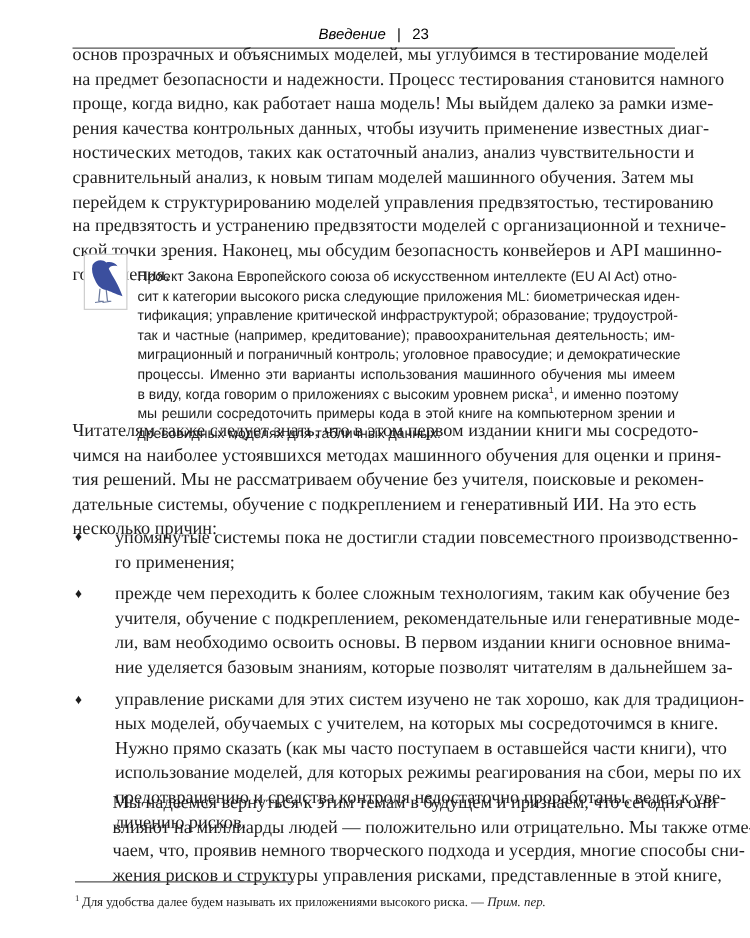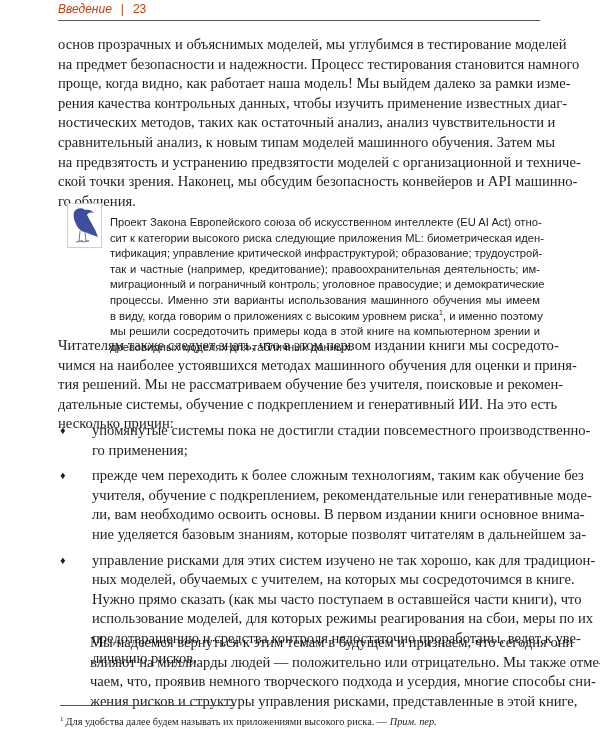--- a/index.html
+++ b/index.html
@@ -1,21 +1,21 @@
 <!DOCTYPE html>
 <html><head>
 <meta charset="utf-8">
 <style>
   html, body { margin: 0; padding: 0; background: #ffffff; }
   body { width: 600px; height: 750px; position: relative; overflow: hidden; color: #1e1e1e; }
   .running-head {
-    position: absolute; left: 58px; top: 0; width: 482px; height: 20px;
+    position: absolute; left: 58px; top: 18px; width: 482px; height: 20px;
     border-bottom: 1.3px solid #555;
-    font-family: "Liberation Sans", sans-serif; font-size: 12px; color: #c2410c;
-    text-align: left; line-height: 18px;
+    font-family: "Liberation Sans", sans-serif; font-size: 12px; color: #000000;
+    text-align: center; line-height: 18px;
   }
   .running-head .sect { font-style: italic; }
   .running-head .sep { margin: 0 9px; }
   .body-text {
     position: absolute; left: 58px; width: 482px;
     font-family: "Liberation Serif", serif; font-size: 14.6px; line-height: 19.6px;
     text-align: justify; hyphens: manual; margin: 0;
   }
   .body-text .line { display: block; text-align: justify; text-align-last: justify; white-space: nowrap; }
   .body-text .line.last { text-align-last: left; }
@@ -54,20 +54,21 @@
   <span class="sect">Введение</span><span class="sep">|</span><span>23</span>
 </header>
 
 <div class="body-text" style="top:35px;">
   <span class="line">основ прозрачных и объяснимых моделей, мы углубимся в тестирование моделей</span>
   <span class="line">на предмет безопасности и надежности. Процесс тестирования становится намного</span>
   <span class="line">проще, когда видно, как работает наша модель! Мы выйдем далеко за рамки изме-</span>
   <span class="line">рения качества контрольных данных, чтобы изучить применение известных диаг-</span>
   <span class="line">ностических методов, таких как остаточный анализ, анализ чувствительности и</span>
   <span class="line">сравнительный анализ, к новым типам моделей машинного обучения. Затем мы</span>
+  <span class="line">перейдем к структурированию моделей управления предвзятостью, тестированию</span>
   <span class="line">на предвзятость и устранению предвзятости моделей с организационной и техниче-</span>
   <span class="line">ской точки зрения. Наконец, мы обсудим безопасность конвейеров и API машинно-</span>
   <span class="line last">го обучения.</span>
 </div>
 
 <aside class="note">
   <div class="note-icon">
     <svg width="33" height="43" viewBox="0 0 33 43" aria-hidden="true">
       <path d="M6 8 C8 4 14 3 17 6 C20 5 24 6 26 9 C22 8 20 9 19 11 C22 17 27 24 30 33 C24 31 20 29 17 28 C14 28 10 25 8 20 C6 16 5 12 6 8 Z" fill="#3b4f9e"></path>
       <path d="M12 27 L11 37 M17 28 L18 37 M8 38 L15 37 L11 37 M14 38 L21 37 L18 37" stroke="#6b7a9e" stroke-width="1" fill="none"></path>

